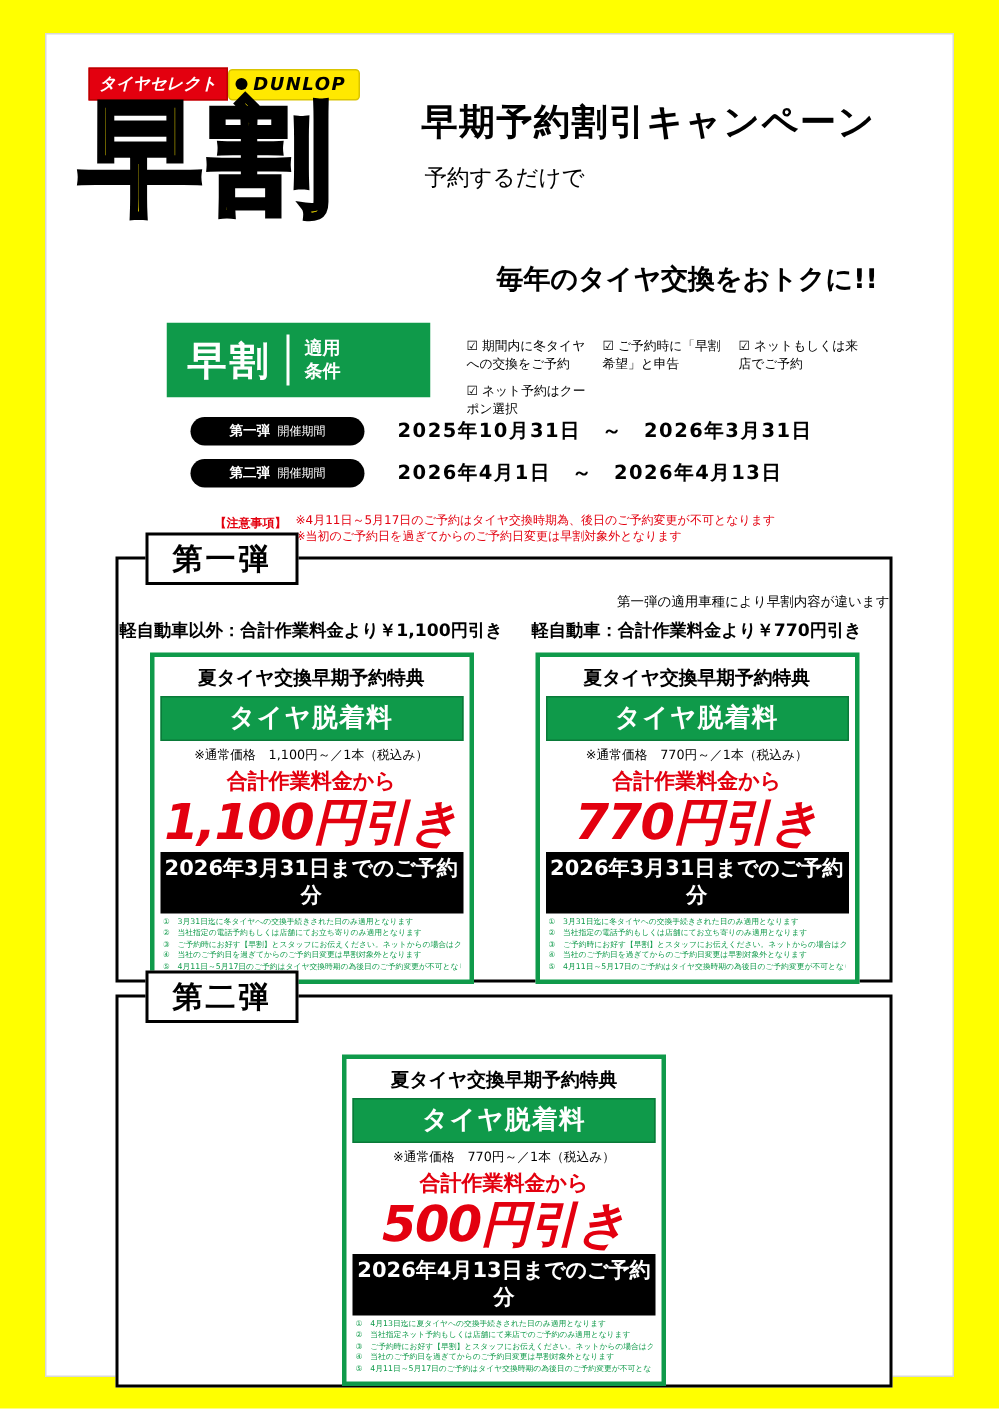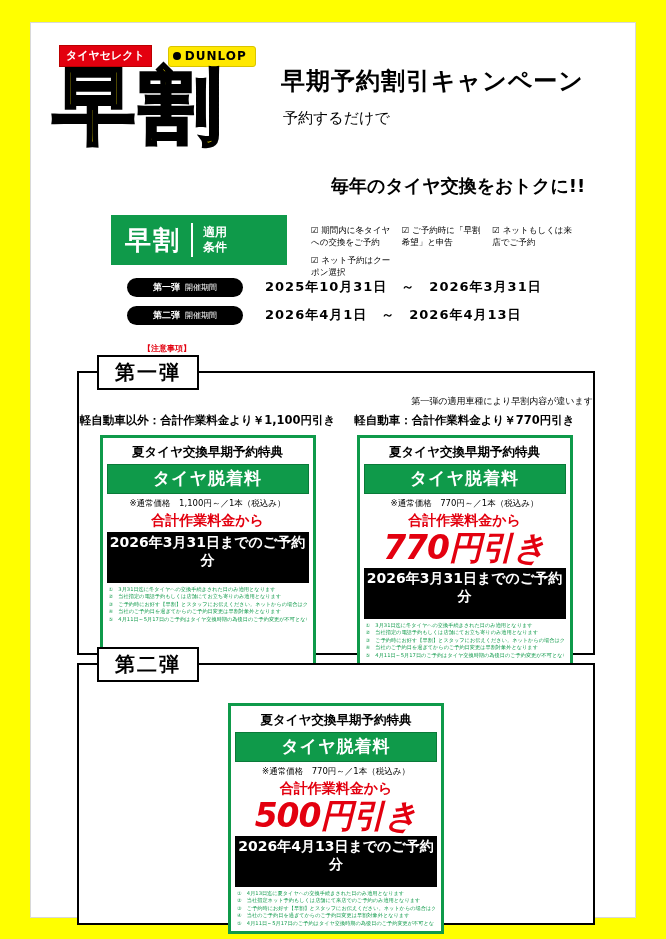--- a/index.html
+++ b/index.html
@@ -9,21 +9,21 @@
     font-family:"DejaVu Sans","Liberation Sans",sans-serif;
     overflow:hidden;
   }
   .page{
     position:absolute;left:30px;top:22px;width:606px;height:896px;
     background:#ffffff;border:1px solid #d8d8d8;
     box-sizing:border-box;
   }
   
   .header{position:relative;height:160px;}
-  .brand-row{position:absolute;left:28px;top:22px;display:flex;gap:16px;align-items:center;}
+  .brand-row{position:absolute;left:28px;top:22px;display:flex;gap:0;align-items:center;font-style:italic;}
   .tag-select{
     background:#e3000f;color:#ffffff;font-weight:bold;font-size:11px;
     padding:2px 6px 3px 6px;letter-spacing:0px;border:1px solid #b00;
   }
   .dunlop{
     background:#ffe800;color:#000;font-weight:bold;font-size:12px;
     padding:2px 8px 3px 16px;border-radius:3px;position:relative;
     border:1px solid #d9c400;letter-spacing:1px;
   }
   .dunlop:before{
@@ -111,21 +111,21 @@
     letter-spacing:1px;padding:2px 0 3px;border:1px solid #0a7a39;
   }
   .card-note{text-align:center;font-size:8.5px;margin:4px 0 2px;}
   .card-from{text-align:center;font-size:14px;font-weight:bold;color:#e3000f;letter-spacing:0px;}
   .card-price{
     text-align:center;font-size:33px;font-weight:bold;color:#e3000f;
     line-height:36px;letter-spacing:-1px;font-style:italic;
   }
   .card-black{
     background:#000;color:#fff;text-align:center;font-size:14px;font-weight:bold;
-    padding:2px 0 13px;margin-top:2px;
+    padding:2px 0 3px;margin-top:2px;
   }
   .card-terms{font-size:5.2px;color:#0f9a4a;line-height:7.4px;margin-top:3px;padding:0 2px 1px;}
   .card-terms div{white-space:nowrap;overflow:hidden;}
   .card2-wrap{position:absolute;top:38px;left:0;width:100%;display:flex;justify-content:center;}
 </style>
 </head>
 <body>
 
 <div class="page">
 
@@ -169,36 +169,41 @@
       <span class="pbadge">
         <b>第二弾</b>
         <span>開催期間</span>
       </span>
       <span class="ptext">2026年4月1日　～　2026年4月13日</span>
     </div>
   </div>
 
   <div class="caution">
     <div class="caution-label">【注意事項】</div>
+    <div class="caution-lines">
+      <div>※4月11日～5月17日のご予約はタイヤ交換時期為、後日のご予約変更が不可となります</div>
+      <div>※当初のご予約日を過ぎてからのご予約日変更は早割対象外となります</div>
+    </div>
   </div>
 
   <div class="section sec1">
     <div class="sec-title">第一弾</div>
     <div class="sec1-note">第一弾の適用車種により早割内容が違います</div>
     <div class="col-heads">
       <div class="col-head">軽自動車以外：合計作業料金より￥1,100円引き</div>
       <div class="col-head">軽自動車：合計作業料金より￥770円引き</div>
     </div>
     <div class="cards">
 
       <div class="card">
         <div class="card-t1">夏タイヤ交換早期予約特典</div>
         <div class="card-green">タイヤ脱着料</div>
         <div class="card-note">※通常価格　1,100円～／1本（税込み）</div>
         <div class="card-from">合計作業料金から</div>
+        <div class="card-price">1,100円引き</div>
         <div class="card-black">2026年3月31日までのご予約分</div>
         <div class="card-terms">
           <div>①　3月31日迄に冬タイヤへの交換手続きされた日のみ適用となります</div>
           <div>②　当社指定の電話予約もしくは店舗にてお立ち寄りのみ適用となります</div>
           <div>③　ご予約時にお好す【早割】とスタッフにお伝えください。ネットからの場合はクーポン選択</div>
           <div>④　当社のご予約日を過ぎてからのご予約日変更は早割対象外となります</div>
           <div>⑤　4月11日～5月17日のご予約はタイヤ交換時期の為後日のご予約変更が不可となります</div>
         </div>
       </div>
 

